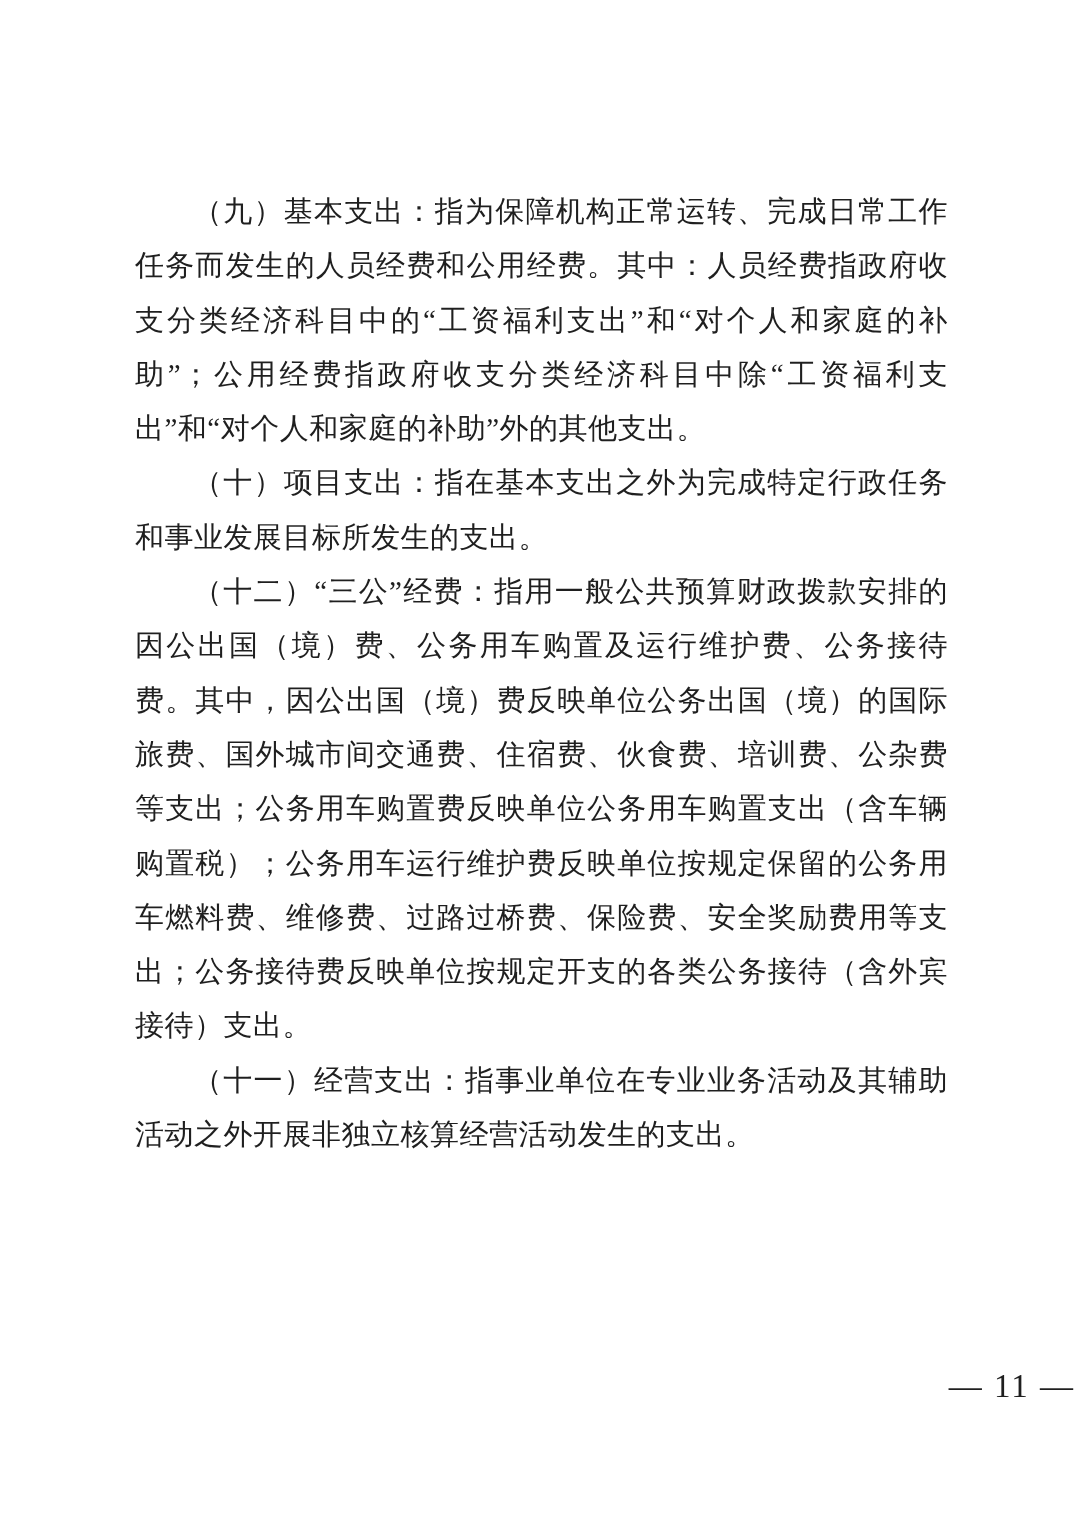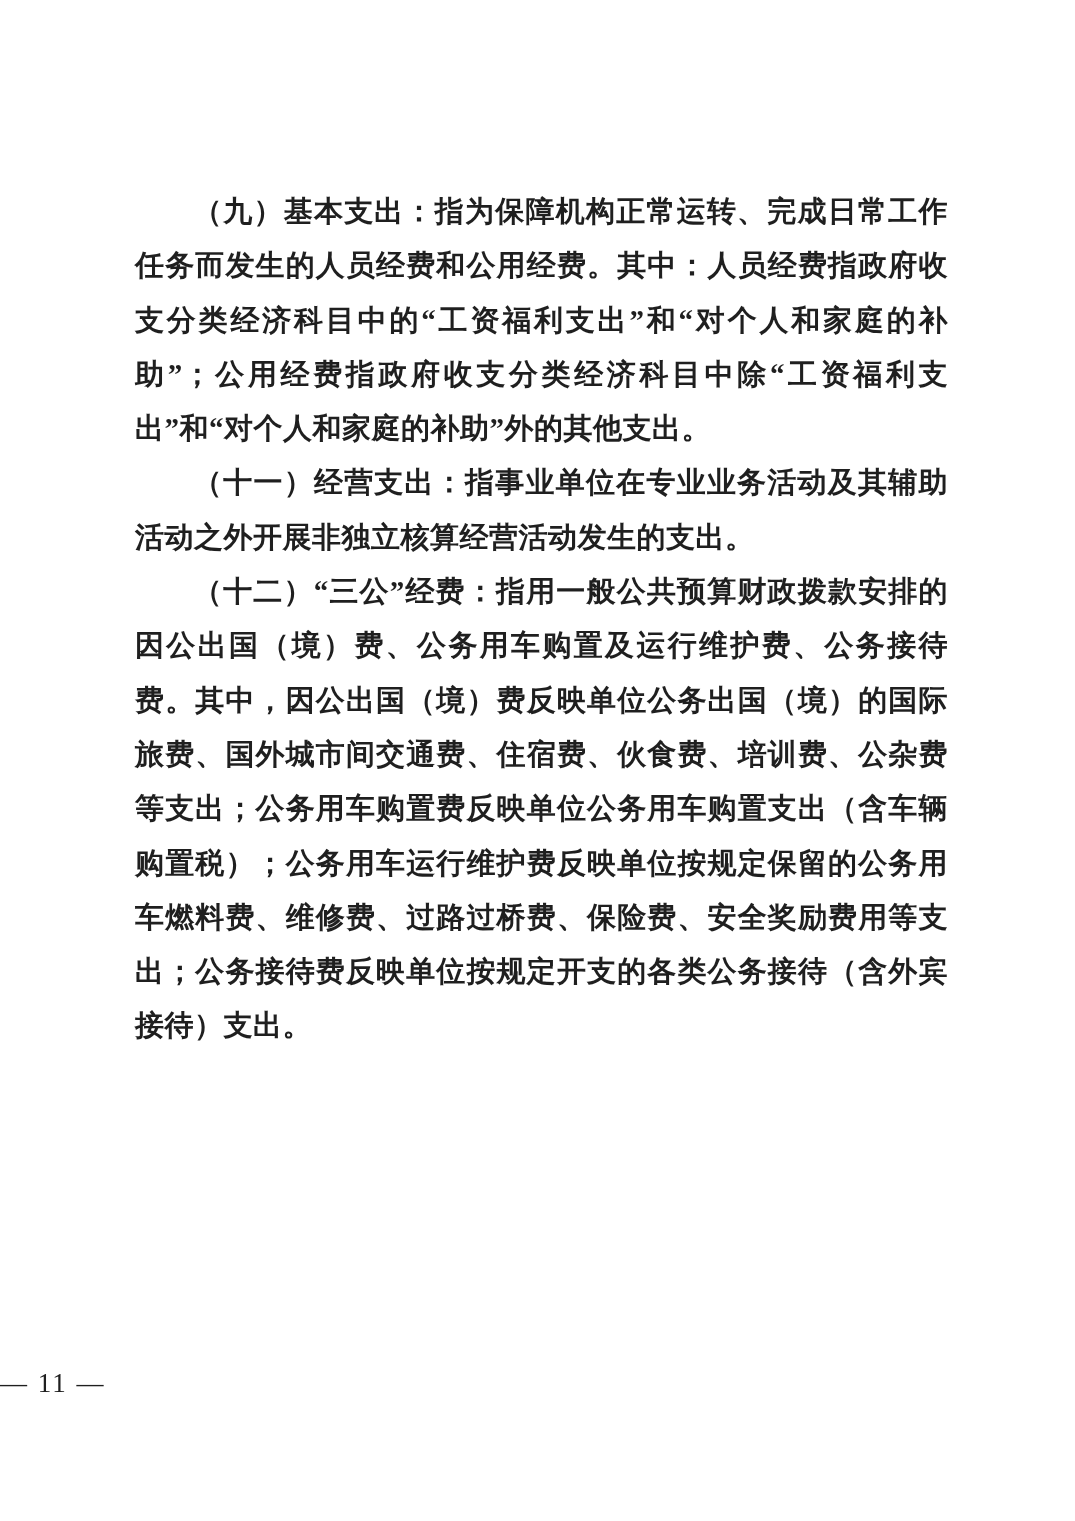--- a/index.html
+++ b/index.html
@@ -14,49 +14,49 @@
     background: #ffffff;
     overflow: hidden;
     font-family: "Liberation Serif", serif;
   }
   .content {
     position: absolute;
     left: 135px;
     top: 184px;
     width: 813px;
     color: #1f1f1f;
-    font-weight: bold;
   }
   .para {
     margin: 0;
     padding: 0;
     font-size: 29px;
     line-height: 54.3px;
     text-align: justify;
     text-justify: inter-ideograph;
     text-indent: 2em;
     letter-spacing: 0.5px;
     word-break: break-all;
   }
   .page-footer {
     position: absolute;
     left: 0;
     top: 1368px;
     width: 100%;
-    text-align: left;
-    font-size: 27px;
+    text-align: right;
+    font-size: 33px;
     letter-spacing: 2px;
     color: #1f1f1f;
     font-family: "Liberation Serif", serif;
   }
 </style>
 </head>
 <body>
 
 <div class="page">
   <div class="content">
     <p class="para">（九）基本支出：指为保障机构正常运转、完成日常工作任务而发生的人员经费和公用经费。其中：人员经费指政府收支分类经济科目中的“工资福利支出”和“对个人和家庭的补助”；公用经费指政府收支分类经济科目中除“工资福利支出”和“对个人和家庭的补助”外的其他支出。</p>
+    <p class="para">（十）项目支出：指在基本支出之外为完成特定行政任务和事业发展目标所发生的支出。</p>
+    <p class="para">（十二）“三公”经费：指用一般公共预算财政拨款安排的因公出国（境）费、公务用车购置及运行维护费、公务接待费。其中，因公出国（境）费反映单位公务出国（境）的国际旅费、国外城市间交通费、住宿费、伙食费、培训费、公杂费等支出；公务用车购置费反映单位公务用车购置支出（含车辆购置税）；公务用车运行维护费反映单位按规定保留的公务用车燃料费、维修费、过路过桥费、保险费、安全奖励费用等支出；公务接待费反映单位按规定开支的各类公务接待（含外宾接待）支出。</p>
     <p class="para">（十一）经营支出：指事业单位在专业业务活动及其辅助活动之外开展非独立核算经营活动发生的支出。</p>
-    <p class="para">（十二）“三公”经费：指用一般公共预算财政拨款安排的因公出国（境）费、公务用车购置及运行维护费、公务接待费。其中，因公出国（境）费反映单位公务出国（境）的国际旅费、国外城市间交通费、住宿费、伙食费、培训费、公杂费等支出；公务用车购置费反映单位公务用车购置支出（含车辆购置税）；公务用车运行维护费反映单位按规定保留的公务用车燃料费、维修费、过路过桥费、保险费、安全奖励费用等支出；公务接待费反映单位按规定开支的各类公务接待（含外宾接待）支出。</p>
   </div>
 
   <div class="page-footer">— 11 —</div>
 </div>
 
 </body></html>

